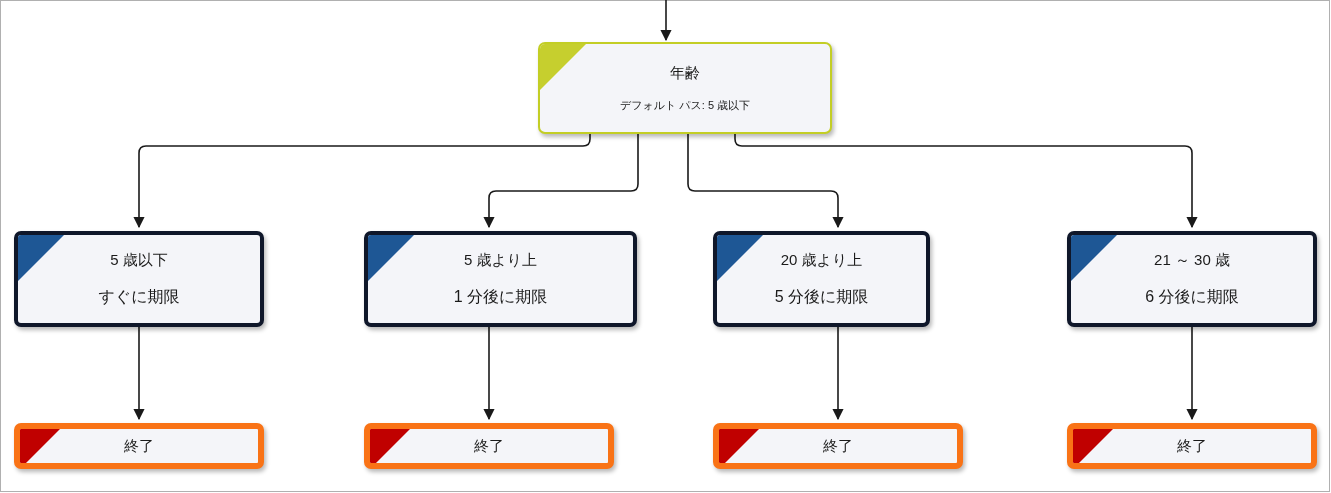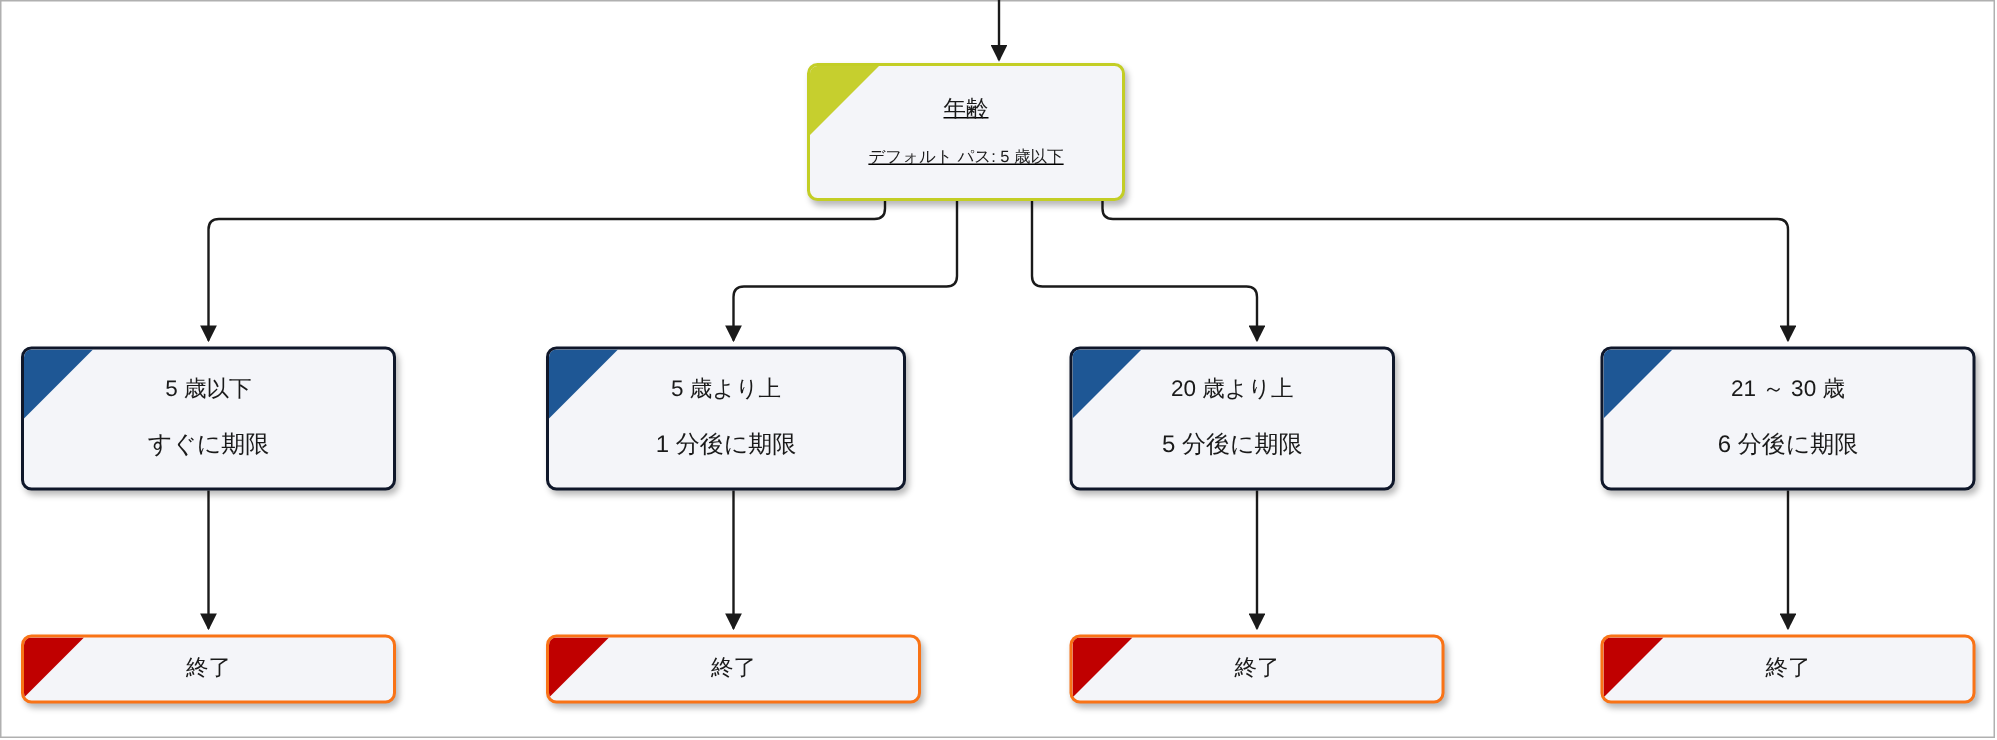--- a/index.html
+++ b/index.html
@@ -75,37 +75,37 @@
   .node.decision .title {
     font-size: 15px;
     margin-bottom: 16px;
   }
   .node.decision .sub {
     font-size: 11px;
   }
 
   
   .node.case {
-    border: 2px solid #0f172a;
+    border: 4px solid #0f172a;
   }
   .node.case .corner {
     border-top: 46px solid #1e5795;
     border-right: 46px solid transparent;
   }
   .node.case .title {
     font-size: 15px;
     margin-bottom: 18px;
   }
   .node.case .sub {
     font-size: 16px;
   }
 
   
   .node.end {
-    border: 2px solid #f97316;
+    border: 6px solid #f97316;
   }
   .node.end .corner {
     border-top: 40px solid #c00000;
     border-right: 40px solid transparent;
   }
   .node.end .title {
     font-size: 15px;
   }
 </style>
 </head>
@@ -133,33 +133,33 @@
 
       <path d="M 735 134 L 735 139 Q 735 146 742 146 L 1185 146 Q 1192 146 1192 153 L 1192 227"></path>
 
       <path d="M 139 327 L 139 419"></path>
       <path d="M 489 327 L 489 419"></path>
       <path d="M 838 327 L 838 419"></path>
       <path d="M 1192 327 L 1192 419"></path>
     </g>
   </svg>
 
-  <div class="node decision" style="left:538px; top:42px; width:212px; height:92px;text-decoration:underline;">
+  <div class="node decision" style="left:538px; top:42px; width:294px; height:92px;">
     <span class="corner"></span>
     <span class="label title">年齢</span>
     <span class="label sub">デフォルト パス: 5 歳以下</span>
   </div>
 
   <div class="node case" style="left:14px; top:231px; width:250px; height:96px;">
     <span class="corner"></span>
     <span class="label title">5 歳以下</span>
     <span class="label sub">すぐに期限</span>
   </div>
 
-  <div class="node case" style="left:364px; top:231px; width:240px; height:96px;">
+  <div class="node case" style="left:364px; top:231px; width:273px; height:96px;">
     <span class="corner"></span>
     <span class="label title">5 歳より上</span>
     <span class="label sub">1 分後に期限</span>
   </div>
 
   <div class="node case" style="left:713px; top:231px; width:217px; height:96px;">
     <span class="corner"></span>
     <span class="label title">20 歳より上</span>
     <span class="label sub">5 分後に期限</span>
   </div>

